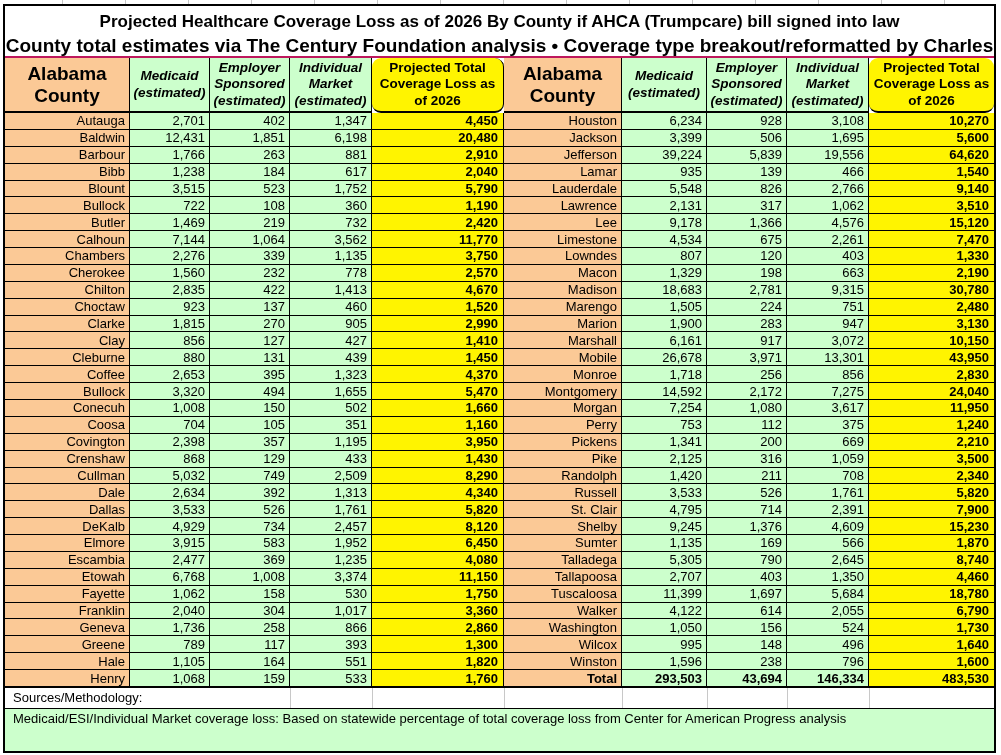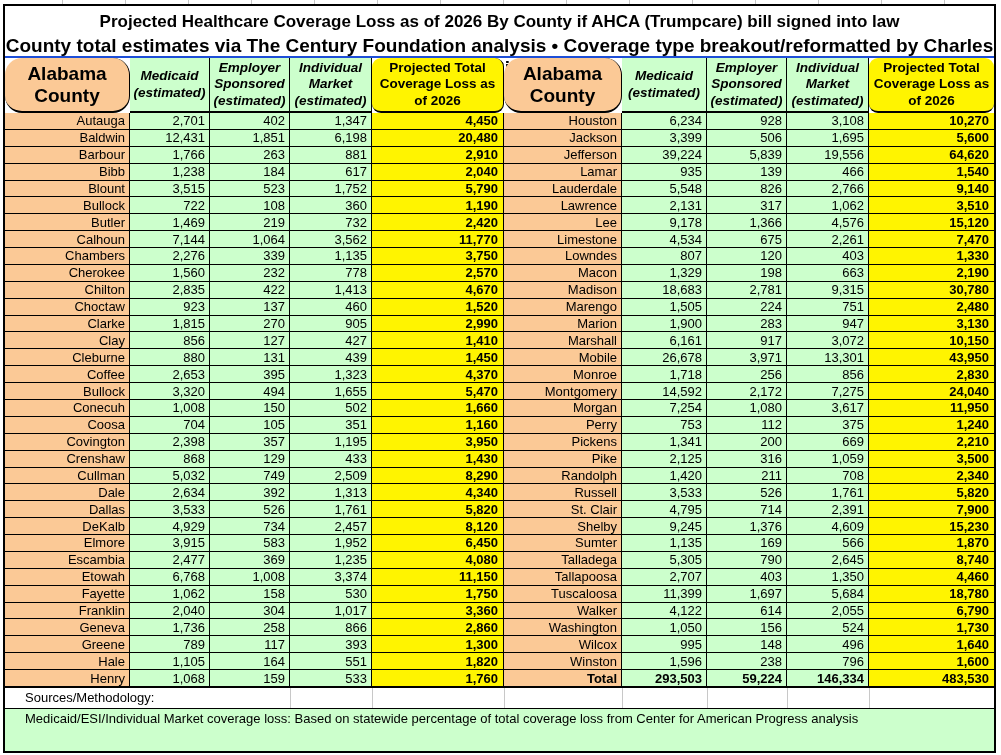--- a/index.html
+++ b/index.html
@@ -1,41 +1,41 @@
 <!DOCTYPE html>
 <html style="--county-bg: #FBC996; --data-bg: #CCFFCC; --total-bg: #FFF400;"><head>
 <meta charset="utf-8">
 <style>
   html,body{margin:0;padding:0;background:#fff;}
   body{width:1001px;height:755px;position:relative;font-family:"Liberation Sans",sans-serif;color:#000;}
   .gridstrip{position:absolute;left:0;top:0;width:1001px;height:4px;
     background:repeating-linear-gradient(90deg,#fff 0 62px,#c6c6c6 62px 63px);}
   .sheet{position:absolute;left:3px;top:4px;width:993px;height:749px;border:2px solid #000;
     box-sizing:border-box;display:flex;flex-direction:column;background:#fff;}
-  .titleblock{height:52px;border-bottom:2px solid #1d4ed8;box-sizing:border-box;text-align:center;padding-top:6px;}
+  .titleblock{height:52px;border-bottom:2px solid #be185d;box-sizing:border-box;text-align:center;padding-top:6px;}
   .title{font-size:17px;font-weight:bold;margin-bottom:3px;}
   .subtitle{font-size:19px;font-weight:bold;}
   .grid{height:630px;display:grid;box-sizing:border-box;
     grid-template-columns:125px 80px 80px 82px 132px 118px 85px 80px 82px 1fr;
     grid-template-rows:55px repeat(34,1fr);
     border-bottom:1px solid #000;}
   .grid > :nth-child(10n){border-right:none;}
   .hcell{display:flex;align-items:center;justify-content:center;text-align:center;
     border-right:1px solid #000;border-bottom:2px solid #000;box-sizing:border-box;overflow:hidden;}
-  .h-county{background:var(--county-bg);font-weight:bold;font-size:19px;line-height:1.15;border-radius:17px;}
+  .h-county{background:var(--county-bg);font-weight:bold;font-size:19px;line-height:1.15;}
   .h-green{background:var(--data-bg);font-weight:bold;font-style:italic;font-size:13.5px;line-height:1.2;}
   .h-yellow{background:var(--total-bg);font-weight:bold;font-size:13.5px;line-height:1.2;border-radius:9px;}
   .cell{display:flex;align-items:center;justify-content:flex-end;padding-right:4px;font-size:13px;
     border-right:1px solid #000;border-bottom:1px solid #000;box-sizing:border-box;
     overflow:hidden;white-space:nowrap;}
   .c-county{background:var(--county-bg);}
   .c-num{background:var(--data-bg);}
   .c-total{background:var(--total-bg);font-weight:bold;padding-right:5px;}
   .bold{font-weight:bold;}
-  .frow{height:21px;line-height:20px;font-size:13px;padding-left:20px;box-sizing:border-box;white-space:nowrap;overflow:hidden;}
+  .frow{height:21px;line-height:20px;font-size:13px;padding-left:8px;box-sizing:border-box;white-space:nowrap;overflow:hidden;}
   .f-sources{background:#fff;border-bottom:1px solid #000;
     background-image:linear-gradient(#c8c8c8,#c8c8c8),linear-gradient(#c8c8c8,#c8c8c8),
       linear-gradient(#c8c8c8,#c8c8c8),linear-gradient(#c8c8c8,#c8c8c8),
       linear-gradient(#c8c8c8,#c8c8c8),linear-gradient(#c8c8c8,#c8c8c8),linear-gradient(#c8c8c8,#c8c8c8);
     background-repeat:no-repeat;
     background-size:1px 100%,1px 100%,1px 100%,1px 100%,1px 100%,1px 100%,1px 100%;
     background-position:285px 0,367px 0,499px 0,617px 0,702px 0,782px 0,864px 0;}
   .f-yellow{background:var(--total-bg);border-bottom:1px solid #000;}
   .f-green{background:var(--data-bg);flex:1;}
 </style>
@@ -391,21 +391,21 @@
       <div class="cell c-num">238</div>
       <div class="cell c-num">796</div>
       <div class="cell c-total">1,600</div>
       <div class="cell c-county">Henry</div>
       <div class="cell c-num">1,068</div>
       <div class="cell c-num">159</div>
       <div class="cell c-num">533</div>
       <div class="cell c-total">1,760</div>
       <div class="cell c-county bold">Total</div>
       <div class="cell c-num bold">293,503</div>
-      <div class="cell c-num bold">59,224</div>
+      <div class="cell c-num bold">43,694</div>
       <div class="cell c-num bold">146,334</div>
       <div class="cell c-total">483,530</div>
     </div>
 
   <div class="frow f-sources">
     <span>Sources/Methodology:</span>
   </div>
   <div class="frow f-green">
     <span>Medicaid/ESI/Individual Market coverage loss: Based on statewide percentage of total coverage loss from Center for American Progress analysis</span>
   </div>

